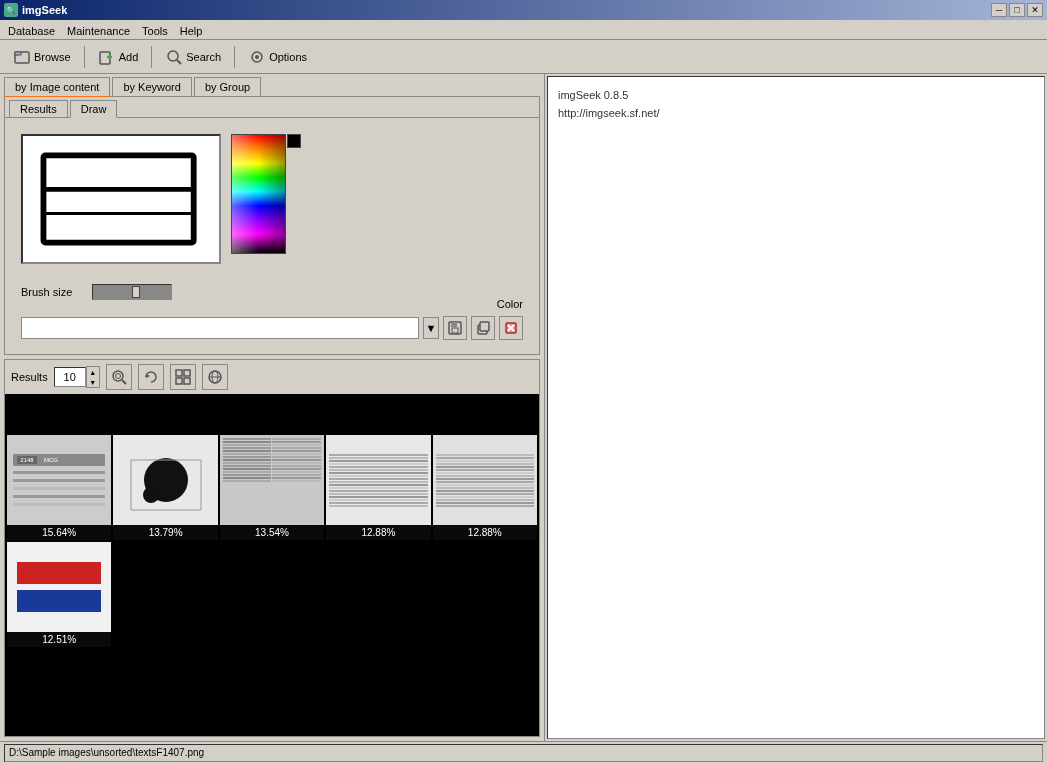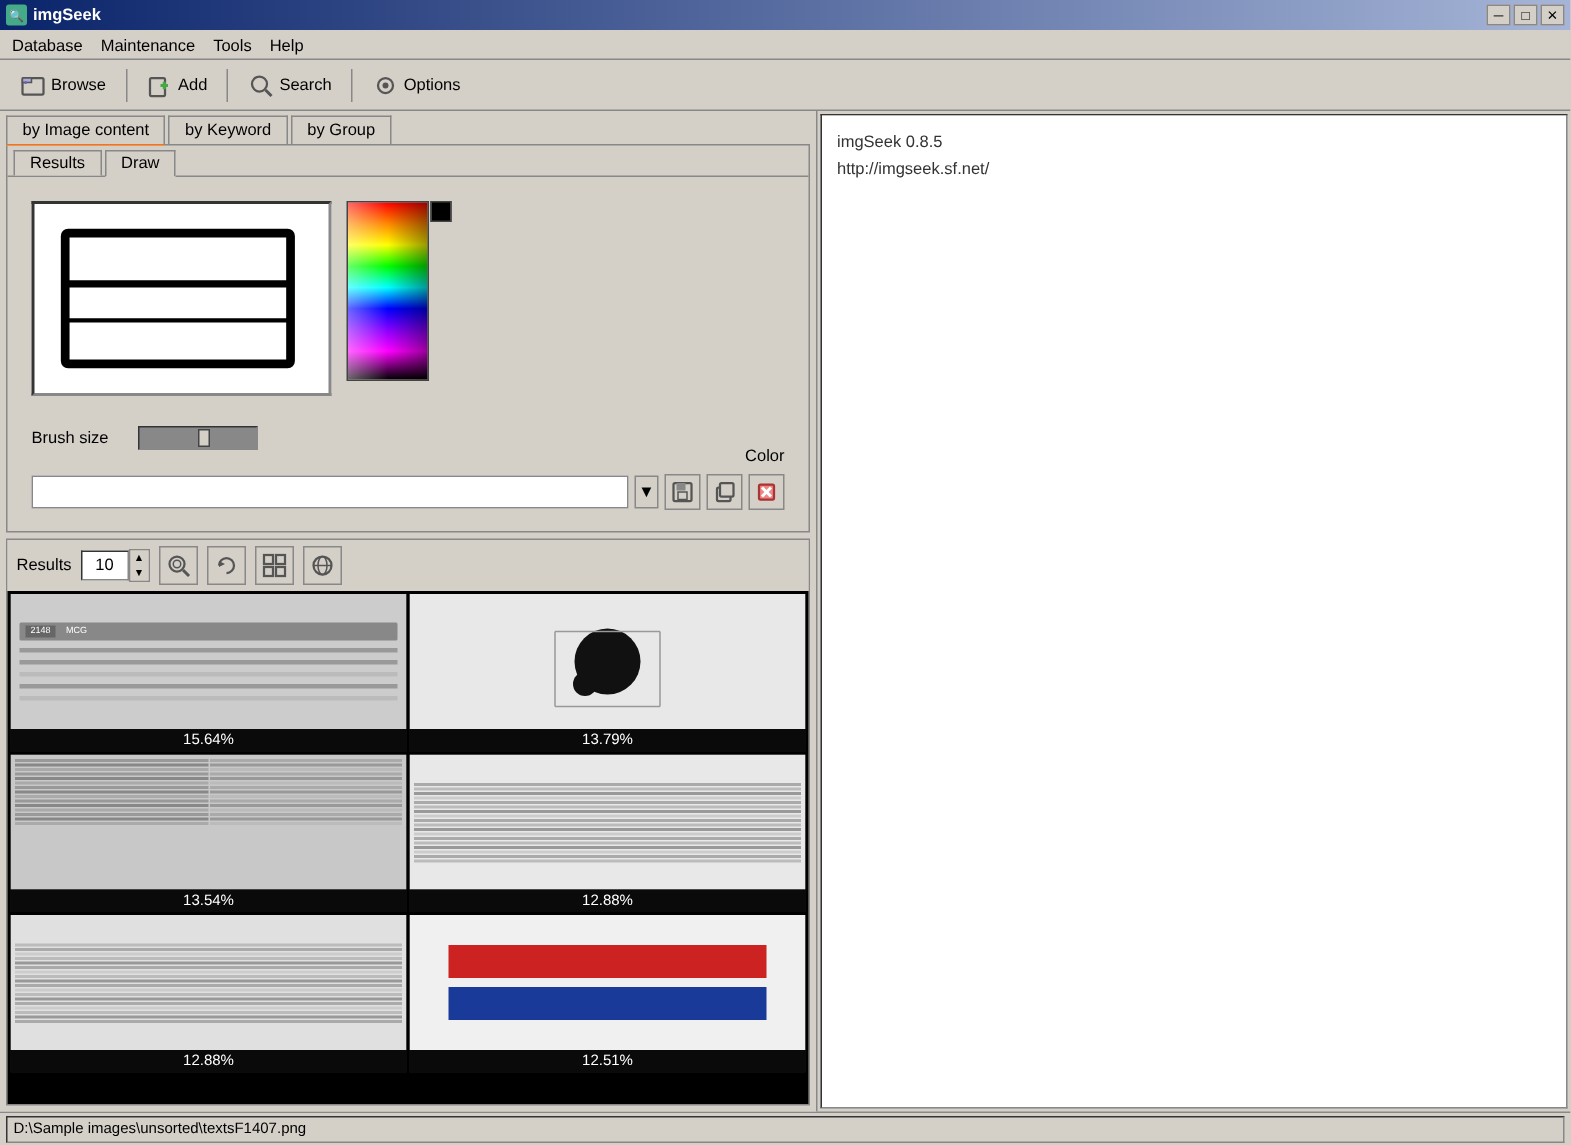--- a/index.html
+++ b/index.html
@@ -299,23 +299,24 @@
     
     
     .image-grid-container {
       flex: 1;
       background: black;
       overflow-y: scroll;
       min-height: 0;
     }
     .image-grid {
       display: grid;
-      grid-template-columns: repeat(2, 1fr);
+      grid-template-columns: repeat(5, 1fr);
       gap: 2px;
       padding: 2px;
+      margin-top: 39px;
     }
     .grid-item {
       background: #222;
       position: relative;
       cursor: pointer;
     }
     .grid-thumb {
       width: 100%;
       height: 90px;
       display: flex;

